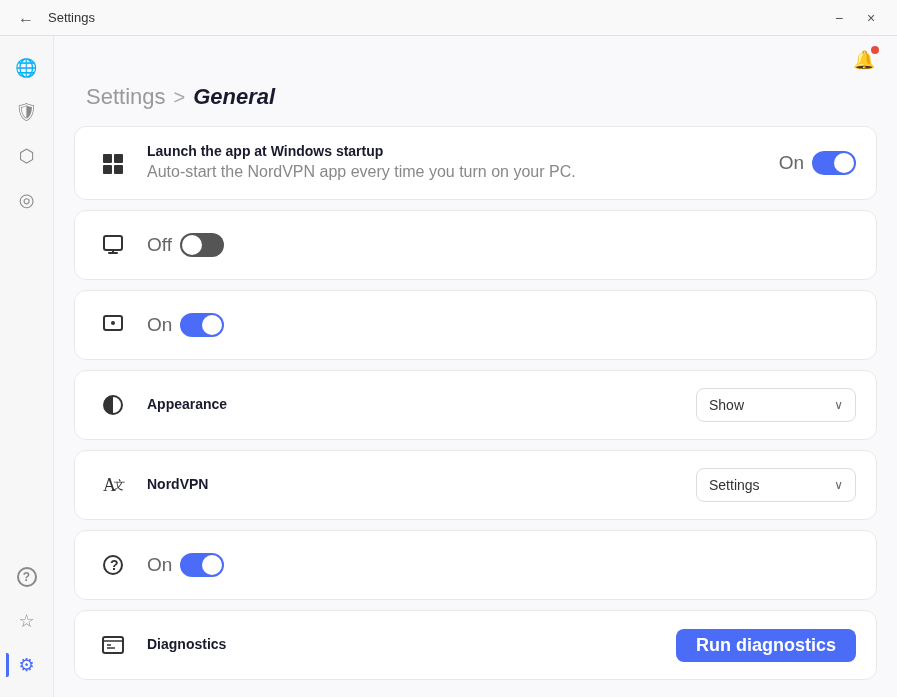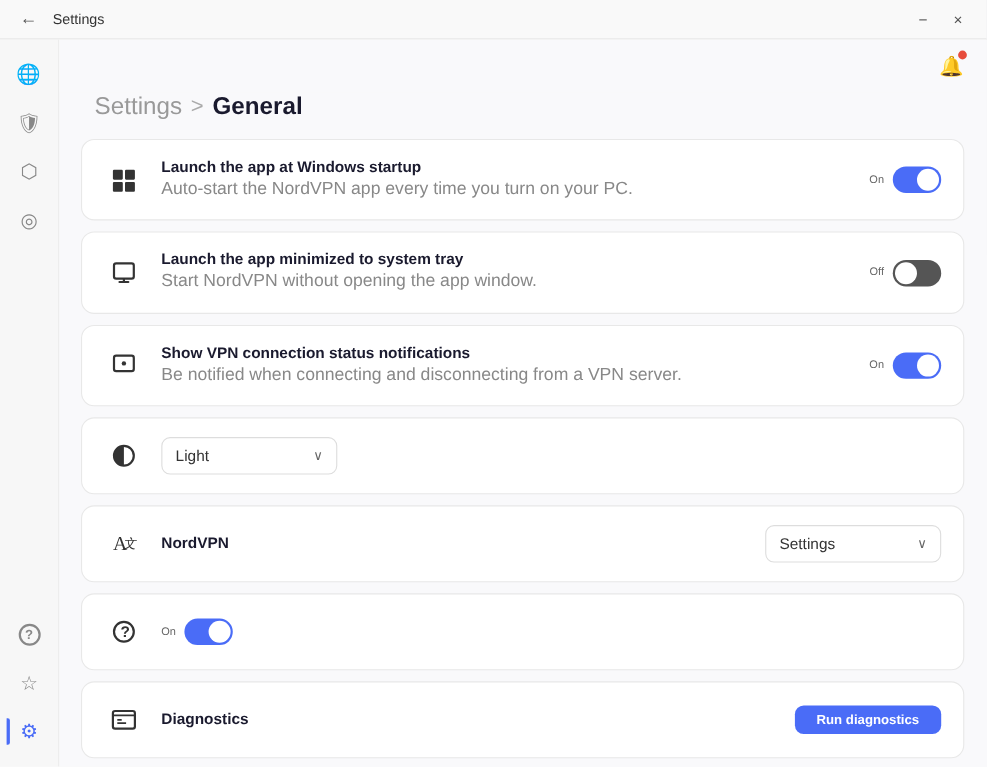--- a/index.html
+++ b/index.html
@@ -147,20 +147,21 @@
       font-weight: 400;
     }
     .breadcrumb-separator {
       font-size: 20px;
       color: #aaa;
     }
     .breadcrumb-current {
       font-size: 22px;
       font-weight: 700;
       color: #1a1a2e;
+      font-style: italic;
     }
 
     
     .settings-list {
       flex: 1;
       overflow-y: auto;
       padding: 0 20px 20px;
     }
     .settings-list::-webkit-scrollbar { width: 6px; }
     .settings-list::-webkit-scrollbar-track { background: transparent; }
@@ -203,21 +204,21 @@
       line-height: 1.4;
     }
 
     .setting-control {
       display: flex;
       align-items: center;
       gap: 8px;
       flex-shrink: 0;
     }
     .toggle-label {
-      font-size: 10px;
+      font-size: 19px;
       color: #666;
     }
 
     
     .toggle {
       position: relative;
       width: 44px;
       height: 24px;
       cursor: pointer;
     }
@@ -258,21 +259,21 @@
     }
     .dropdown-arrow { color: #666; font-size: 12px; margin-left: 8px; }
 
     
     .run-diag-btn {
       background: #4a6cf7;
       color: white;
       border: none;
       border-radius: 8px;
       padding: 6px 20px;
-      font-size: 12px;
+      font-size: 18px;
       font-weight: 600;
       cursor: pointer;
     }
 
     
     .back-btn {
       width: 28px;
       height: 28px;
       border: none;
       background: transparent;
@@ -366,65 +367,60 @@
       </div>
 
       <div class="setting-card">
         <div class="setting-icon">
           <svg width="24" height="24" viewBox="0 0 24 24" fill="none">
             <rect x="3" y="3" width="18" height="14" rx="2" stroke="#333" stroke-width="2"></rect>
             <rect x="7" y="19" width="10" height="2" rx="1" fill="#333"></rect>
             <line x1="12" y1="17" x2="12" y2="19" stroke="#333" stroke-width="2"></line>
           </svg>
         </div>
-        <div class="setting-info">
-          <div class="setting-title">Launch the app minimized to system tray</div>
-          <div class="setting-desc">Start NordVPN without opening the app window.</div>
-        </div>
         <div class="setting-control">
           <span class="toggle-label">Off</span>
           <div class="toggle">
             <div class="toggle-track off">
               <div class="toggle-thumb"></div>
             </div>
           </div>
         </div>
       </div>
 
       <div class="setting-card">
         <div class="setting-icon">
           <svg width="24" height="24" viewBox="0 0 24 24" fill="none">
             <rect x="3" y="3" width="18" height="14" rx="2" stroke="#333" stroke-width="2"></rect>
             <circle cx="12" cy="10" r="2" fill="#333"></circle>
           </svg>
         </div>
-        <div class="setting-info">
-          <div class="setting-title">Show VPN connection status notifications</div>
-          <div class="setting-desc">Be notified when connecting and disconnecting from a VPN server.</div>
-        </div>
         <div class="setting-control">
           <span class="toggle-label">On</span>
           <div class="toggle">
             <div class="toggle-track on">
               <div class="toggle-thumb"></div>
             </div>
           </div>
         </div>
       </div>
 
       <div class="setting-card">
         <div class="setting-icon">
           <svg width="24" height="24" viewBox="0 0 24 24" fill="none">
             <circle cx="12" cy="12" r="9" stroke="#333" stroke-width="2"></circle>
             <path d="M12 3 A9 9 0 0 0 12 21 Z" fill="#333"></path>
           </svg>
         </div>
+        <div class="setting-info">
+          <div class="setting-title">Appearance</div>
+        </div>
         <div class="setting-control">
           <div class="dropdown">
-            <span>Light</span>
+            <span>Show</span>
             <span class="dropdown-arrow">∨</span>
           </div>
         </div>
       </div>
 
       <div class="setting-card">
         <div class="setting-icon">
           <svg width="24" height="24" viewBox="0 0 24 24" fill="none">
             <text x="2" y="18" font-size="18" fill="#333" font-family="serif">A</text>
             <text x="11" y="16" font-size="12" fill="#333" font-family="serif" font-style="italic">文</text>

